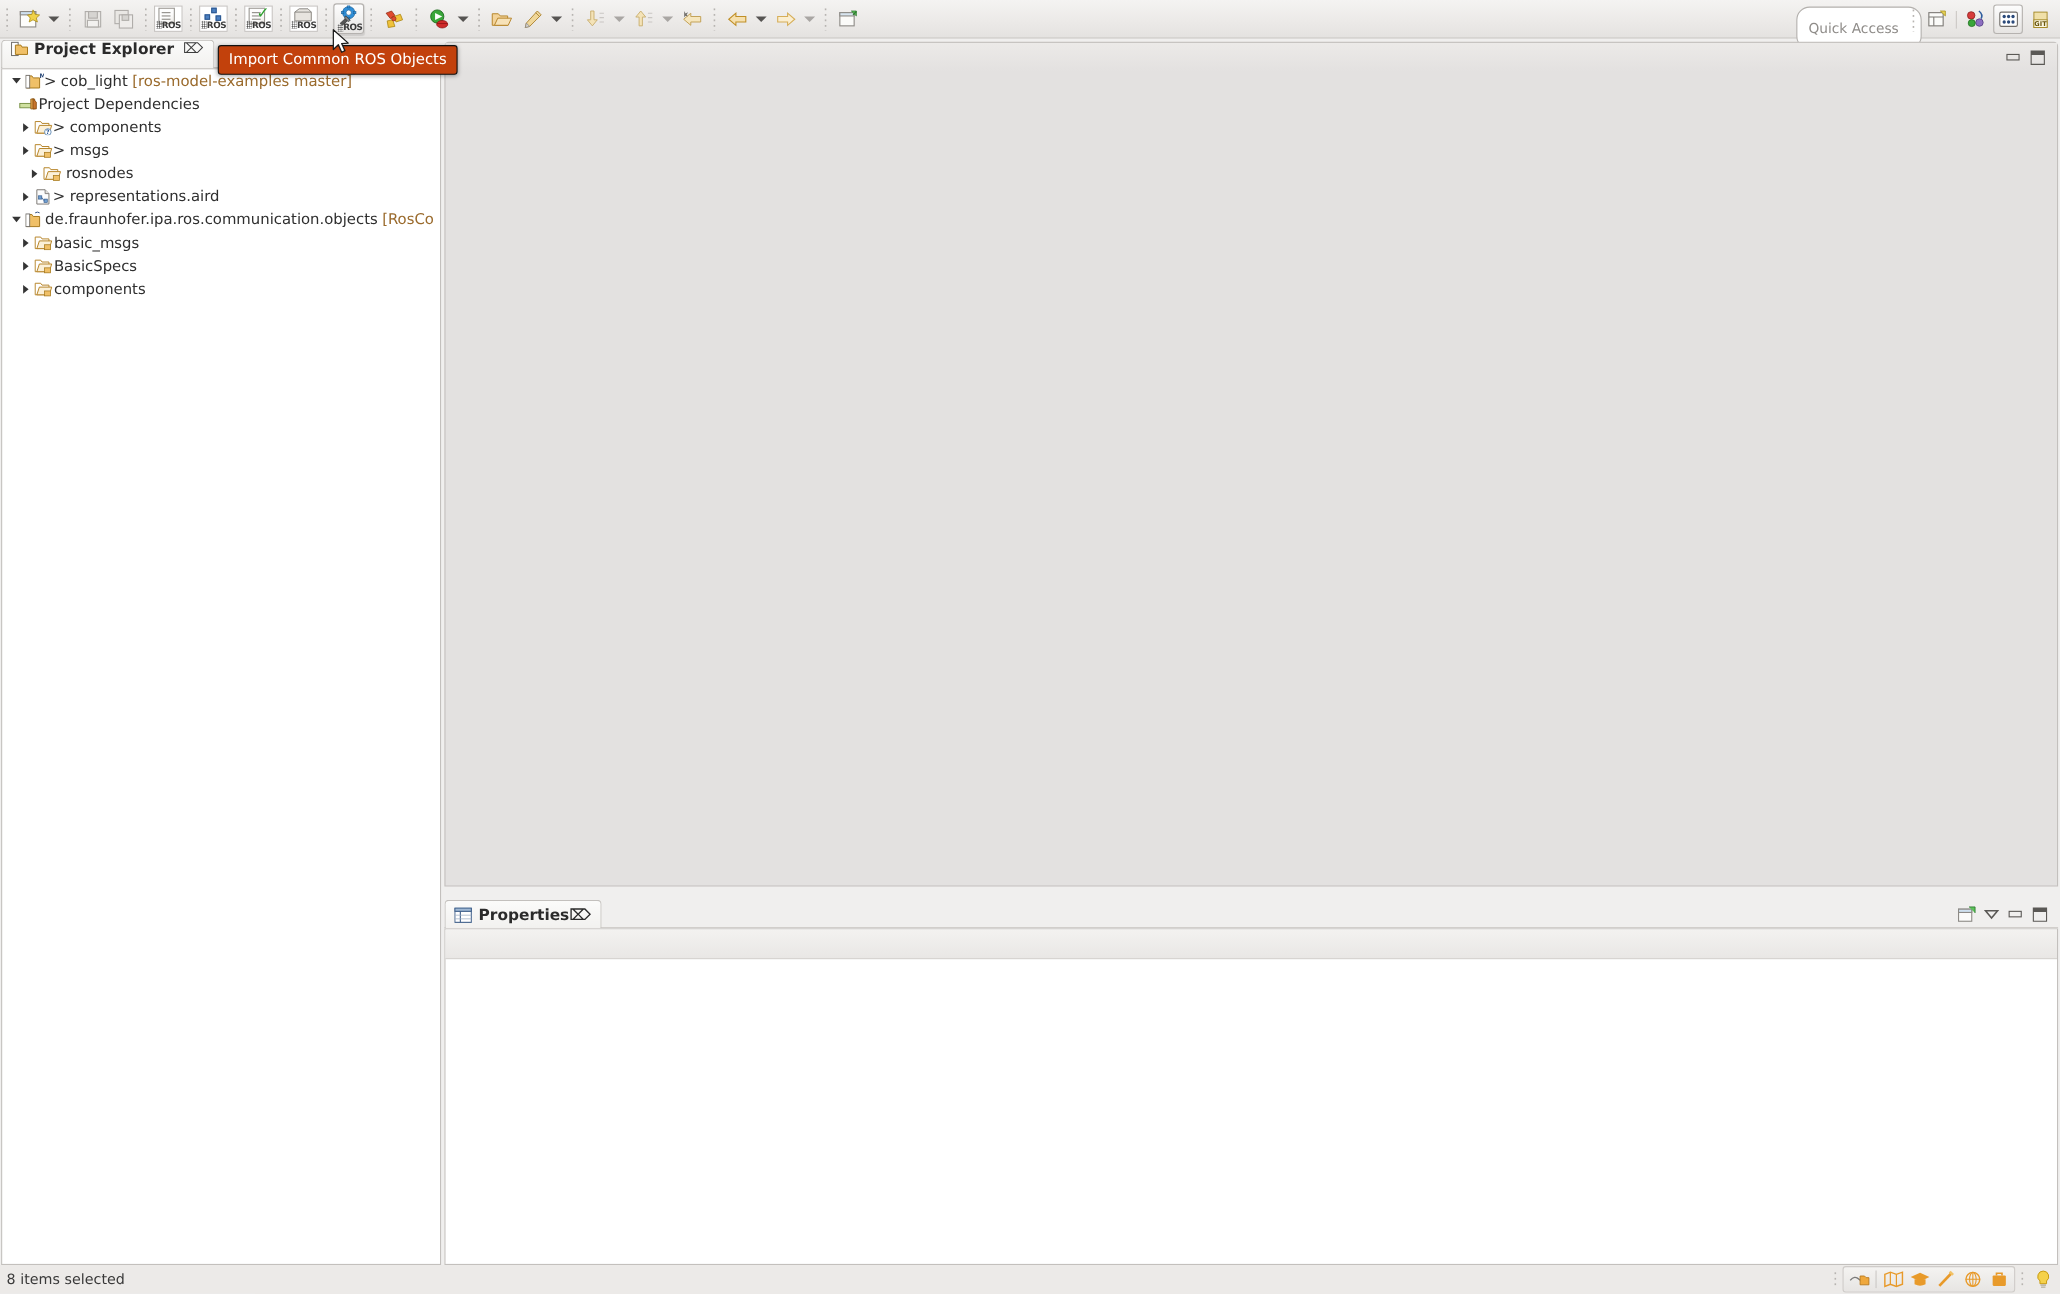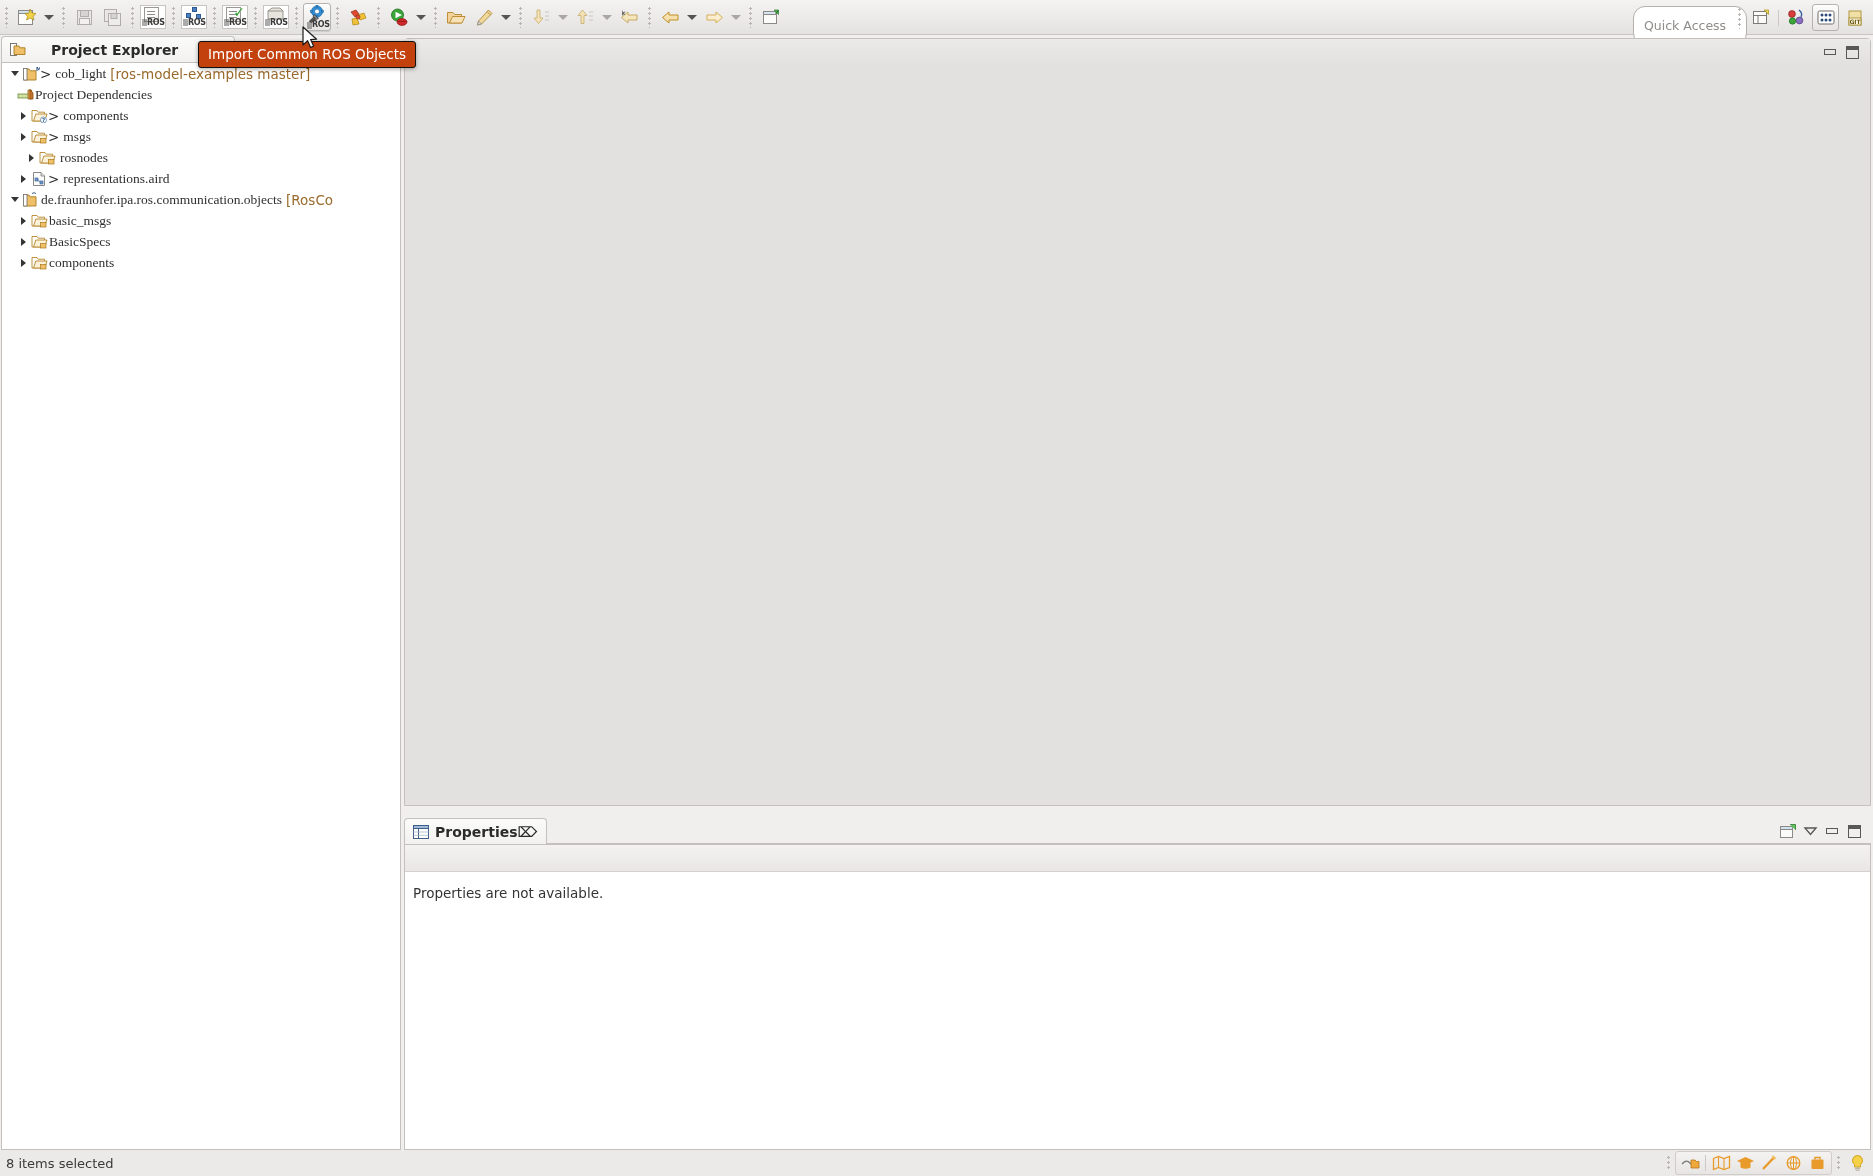--- a/index.html
+++ b/index.html
@@ -119,27 +119,27 @@
   #explorer {
     position: absolute; left: 1px; top: 36px;
     width: 400px; height: 1114px;
   }
   .view-tabrow {
     position: relative; height: 26px;
   }
   .view-tab {
     position: absolute; left: 0; top: 0;
     height: 26px;
-    display: flex; align-items: center;
+    display: flex; align-items: flex-start;
     padding: 0 9px 0 8px;
     background: linear-gradient(to bottom,#fbfbfa 0%, #f2f1ef 100%);
     border: 1px solid #c3c0bd;
     border-bottom: none;
     border-radius: 4px 4px 0 0;
-    font-size: 14px; font-weight: bold; color: #2b2b2b; gap: 20px;
+    font-size: 14px; font-weight: bold; color: #2b2b2b;
   }
   .view-tab .tabclose {
     margin-left: 8px; font-size: 13px; color: #3d3d3d; font-weight: normal;
   }
   .tabrow-fill {
     position: absolute; left: 0; right: 0; bottom: 0; height: 1px;
     background: #c3c0bd;
   }
   .view-body {
     position: absolute; left: 0; right: 0;
@@ -165,21 +165,21 @@
     border-bottom: 4px solid transparent;
     border-left: 5px solid #353535;
   }
   .twist .t-down {
     width: 0; height: 0;
     border-left: 4px solid transparent;
     border-right: 4px solid transparent;
     border-top: 5px solid #353535;
   }
   .ticon { width: 18px; flex: 0 0 18px; display: flex; align-items: center; justify-content: center; }
-  .tlabel { margin-left: 1px; font-family: Liberation Serif, serif; }
+  .tlabel { margin-left: 1px; }
   .tdecor { color: #9a6a2c; margin-left: 4px; }
   .tgt { color: #2f2f2f; margin-right: 3px; }
 
   
   svg { display: block; }
 
   
   #editor-area {
     position: absolute; left: 404px; top: 38px;
     width: 1467px; height: 768px;
@@ -745,21 +745,20 @@
       <div class="ctrl-btn">
         <span class="ic-min"></span>
       </div>
       <div class="ctrl-btn">
         <span class="ic-max"></span>
       </div>
     </div>
   </div>
   <div id="prop-body">
     <div id="prop-toolstrip"></div>
-    <div id="prop-msg">Properties are not available.</div>
   </div>
 </div>
 
 <div id="statusbar">
   <span id="status-text">8 items selected</span>
   <div id="status-right">
     <div id="status-sep-dots"></div>
     <div class="status-group">
       <div class="status-ico">
         <svg width="19" height="16" viewBox="0 0 19 16">

